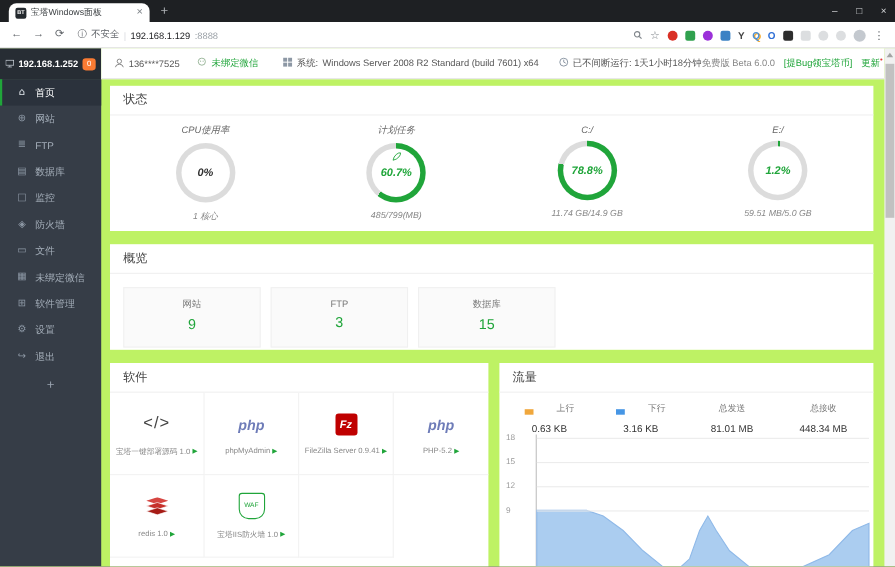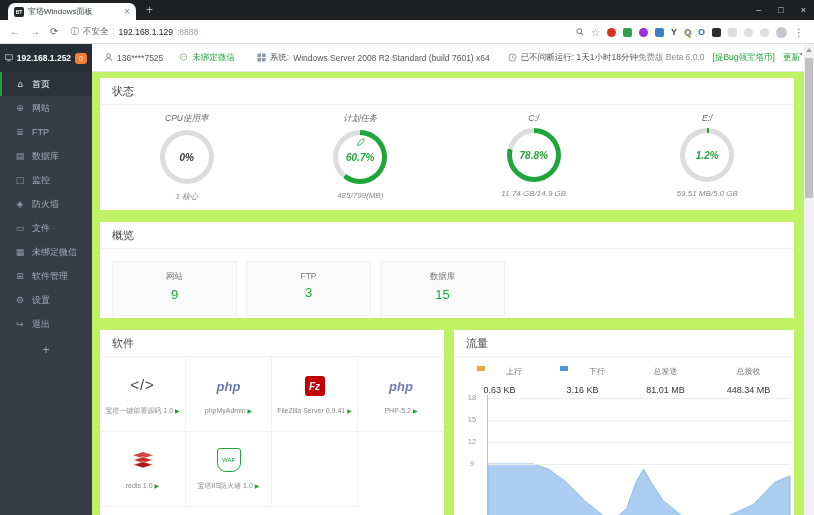--- a/index.html
+++ b/index.html
@@ -37,21 +37,21 @@
   .logo .ip{font-size:8.5px;font-weight:bold;white-space:nowrap;}
   .badge{background:#fa7b33;color:#fff;font-size:7px;line-height:1;padding:2px 4px;border-radius:3px;}
   .sidebar{position:absolute;left:0;top:72px;width:92px;height:443px;background:#363d47;}
   .side-item{height:24px;display:flex;align-items:center;gap:7px;padding-left:15px;color:#a3adb8;font-size:9px;cursor:pointer;}
   .side-item .g{width:10px;text-align:center;font-size:9px;color:#8d98a5;font-family:"DejaVu Sans",sans-serif;}
   .side-item.active{background:#2b323c;color:#fff;border-left:2px solid #20a53a;padding-left:13px;}
   .side-item.active .g{color:#dfe5ea;}
   .side-add{margin-top:7px;text-align:center;color:#9aa5b1;font-size:12px;cursor:pointer;}
   .phead{position:absolute;left:92px;top:44px;width:712px;height:28px;background:#fff;border-bottom:1px solid #e6e6e6;
     box-sizing:border-box;display:flex;align-items:center;font-size:8.5px;color:#555;}
-  .phead .seg{display:flex;align-items:center;gap:4px;white-space:nowrap;}
+  .phead .seg{display:flex;gap:4px;white-space:nowrap;}
   .glink{color:#20a53a;cursor:pointer;white-space:nowrap;}
   .gray{color:#888;}
   .red-dot{color:#e03c3c;font-size:7px;vertical-align:super;line-height:0;}
   
   .card{position:absolute;background:#fff;}
   .card-title{height:26px;line-height:26px;padding:0 12px;font-size:11px;color:#444;border-bottom:1px solid #f0f0f0;}
   #card-status{left:100px;top:78px;width:694px;height:132px;}
   .gauges{display:flex;padding-top:8px;font-style:italic;}
   .gauge{flex:1;text-align:center;}
   .glabel{font-size:8.5px;color:#666;}
@@ -78,28 +78,28 @@
   .ic-fz{width:20px;height:20px;background:#bf0000;border-radius:3px;color:#fff;font-style:italic;font-weight:bold;
     font-size:10px;display:flex;align-items:center;justify-content:center;}
   .ic-waf{width:22px;height:22px;border:1px solid #20a53a;border-radius:3px 3px 9px 9px;color:#20a53a;
     font-size:6px;display:flex;align-items:center;justify-content:center;}
   .sw-label{font-size:7px;color:#888;display:flex;align-items:center;gap:2px;white-space:nowrap;}
   .run{color:#20a53a;font-size:6px;}
   .stop{color:#e03c3c;font-size:6px;}
   #card-traffic{left:454px;top:330px;width:340px;height:210px;}
   .tr-stats{display:flex;padding:9px 4px 0;}
   .tr-col{flex:1;text-align:center;}
-  .tr-leg{font-size:8px;color:#777;display:flex;align-items:flex-start;justify-content:center;gap:21px;}
+  .tr-leg{font-size:8px;color:#777;display:flex;align-items:flex-end;justify-content:center;gap:21px;}
   .leg-sq{width:8px;height:5px;display:inline-block;}
   .tr-val{font-size:9px;color:#333;margin-top:8px;}
   .unit{font-size:8px;color:#777;margin:17px 0 3px 33px;}
   #chart-area{position:relative;height:120px;}
   .axis-line{position:absolute;left:33px;top:0;width:1px;height:160px;background:#c0c0c0;}
   .gridline{position:absolute;left:34px;width:302px;height:1px;background:#ececec;}
-  .tick-label{position:absolute;left:6px;width:24px;text-align:center;font-size:7.5px;color:#999;}
+  .tick-label{position:absolute;left:6px;width:24px;text-align:left;font-size:7.5px;color:#999;}
   #area-svg{position:absolute;left:0;top:0;}
   
   .scrollbar{position:absolute;right:0;top:44px;width:10px;height:471px;background:#f1f1f1;}
   .sb-up{position:absolute;top:4px;left:2px;width:0;height:0;border-left:3px solid transparent;
     border-right:3px solid transparent;border-bottom:4px solid #a3a3a3;}
   .sb-thumb{position:absolute;top:14px;left:1px;width:8px;height:140px;background:#c1c1c1;}
 </style>
 </head>
 <body>
 

